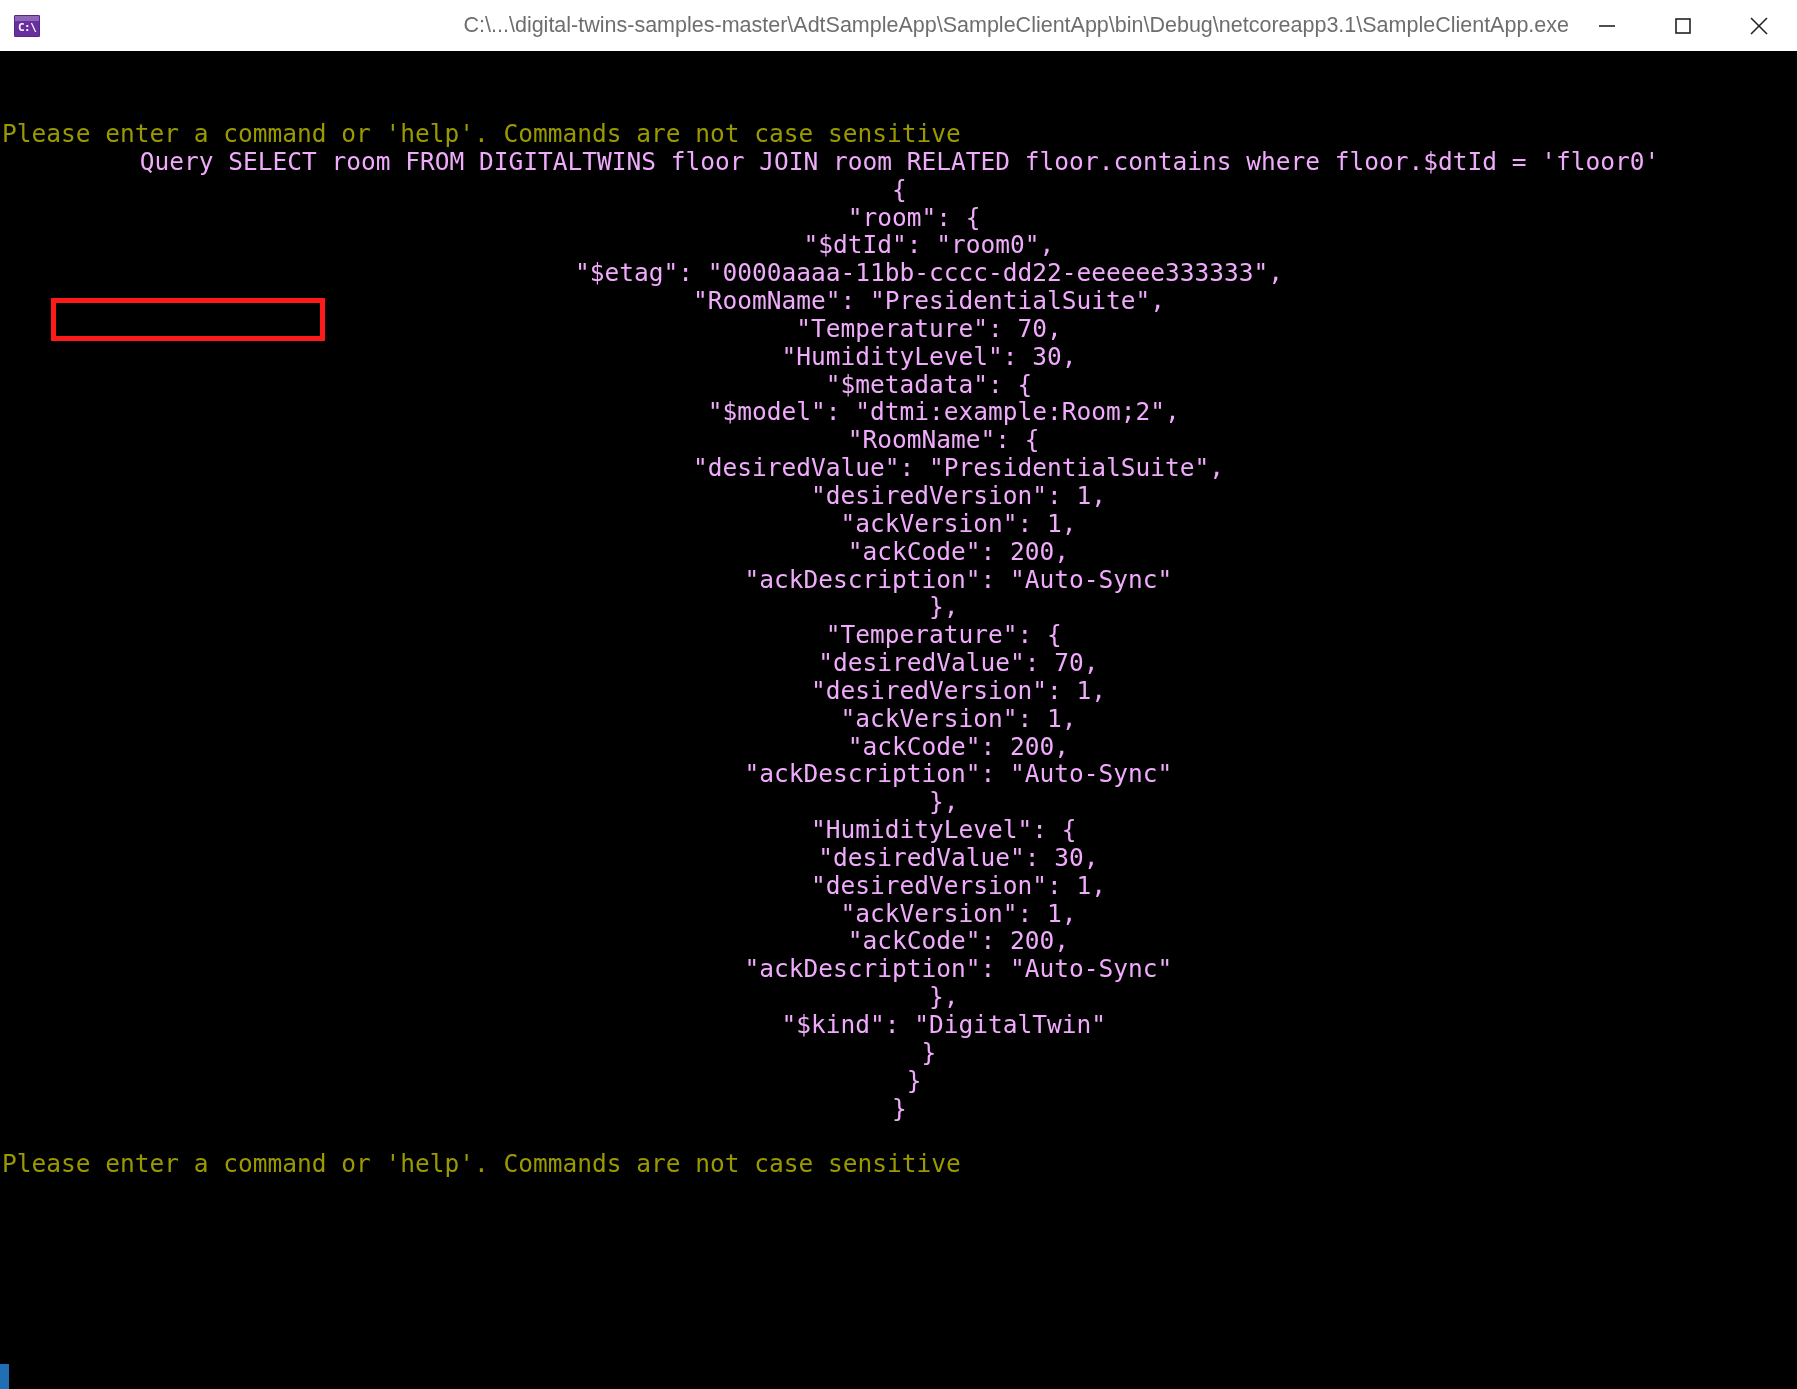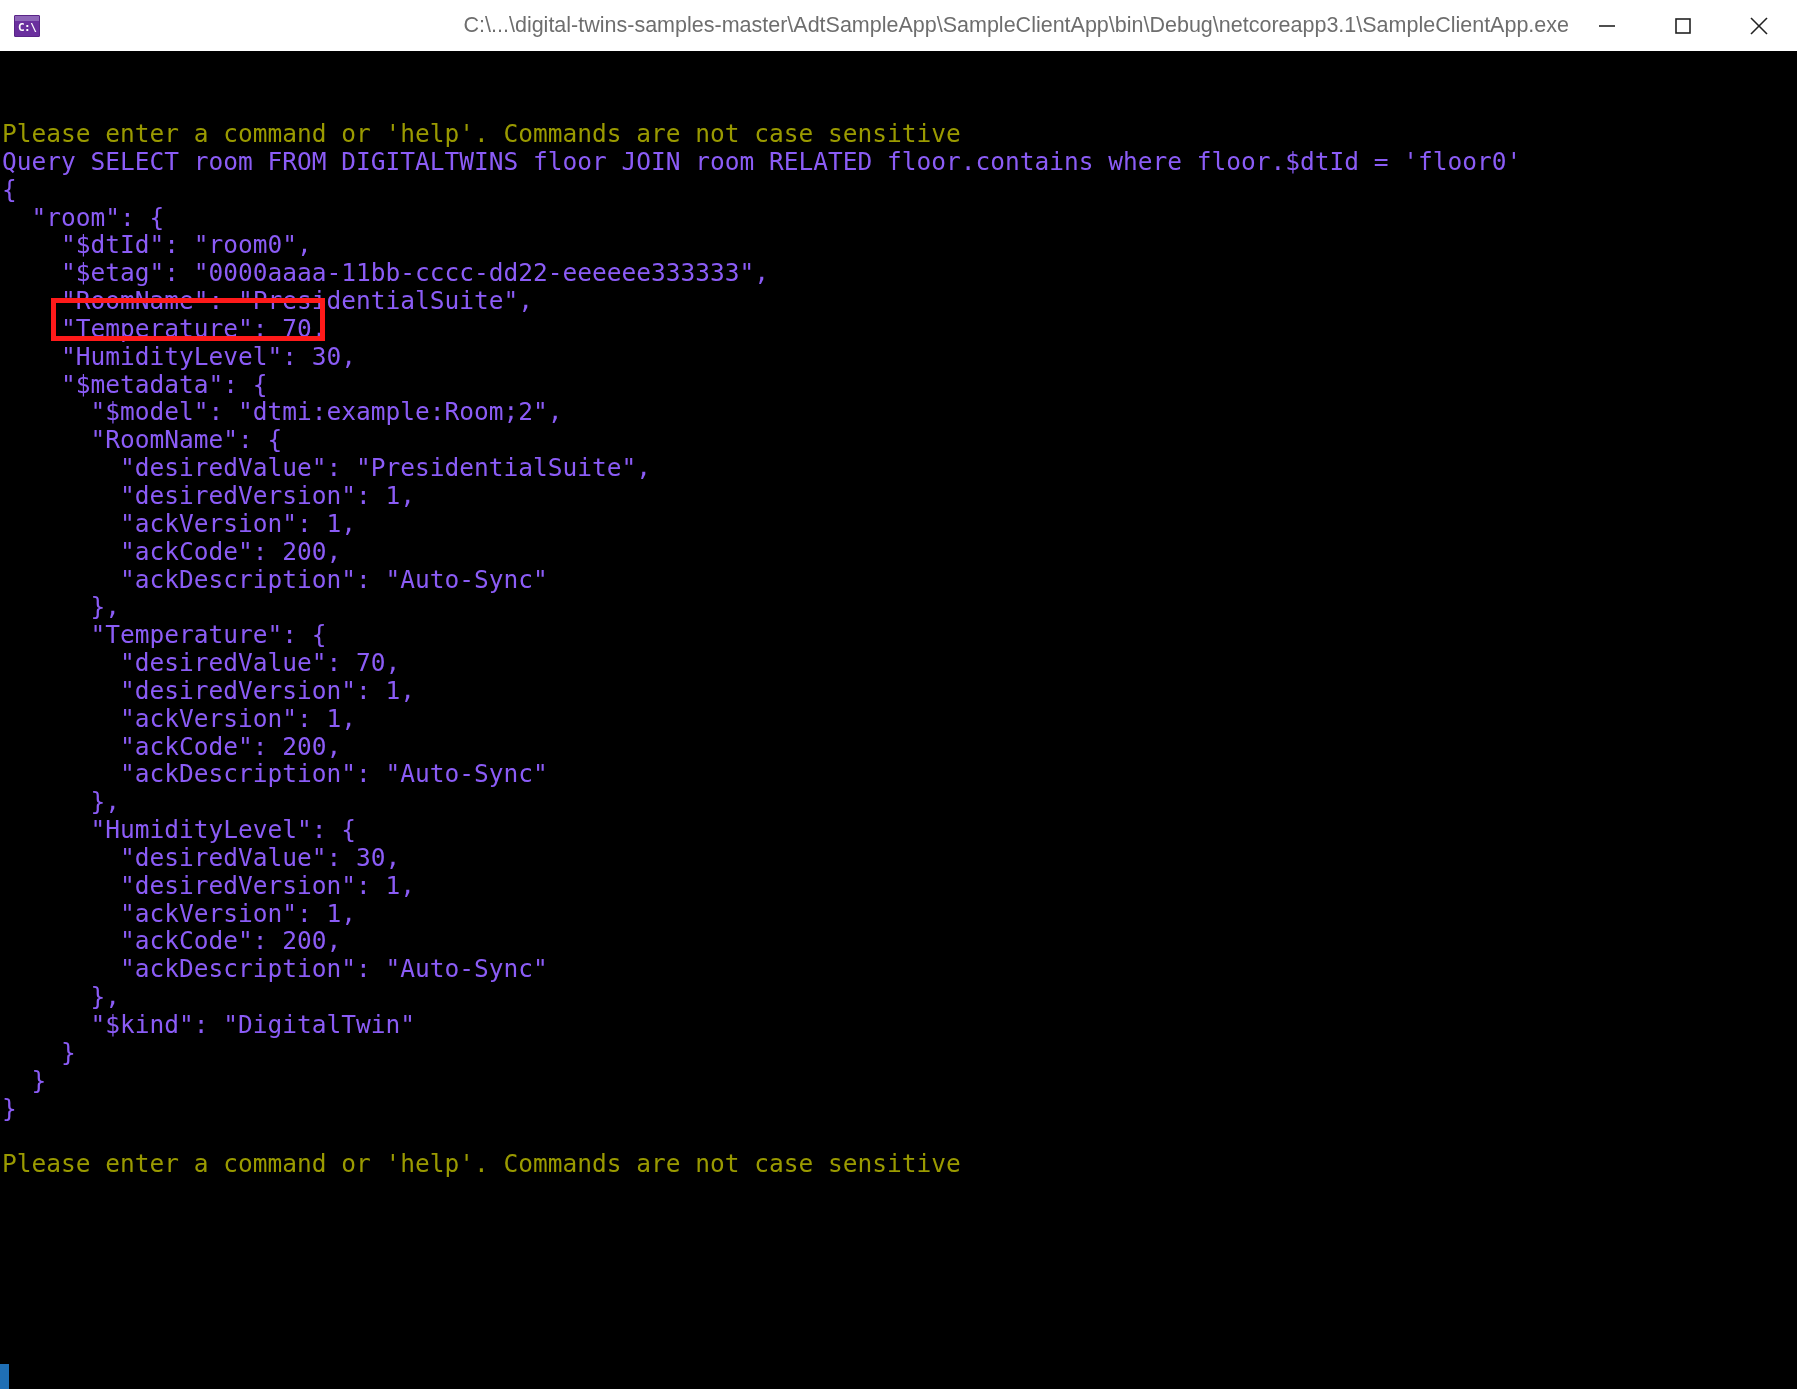--- a/index.html
+++ b/index.html
@@ -98,21 +98,21 @@
   .line {
     font-family: "DejaVu Sans Mono", "Liberation Mono", monospace;
     font-size: 24.5px;
     line-height: 27.85px;
     height: 27.85px;
     white-space: pre;
     color: #cccccc;
     letter-spacing: 0px;
     padding-left: 2px;
   }
-  .c-white  { color: #8b5cf6; }
+  .c-white  { color: #f0abfc; text-align: center; }
   .c-yellow { color: #9a9a00; }
 
   
   .annot-box {
     position: absolute;
     left: 51px;
     top: 247px;
     width: 274px;
     height: 43px;
     border: 5px solid #ff1a1a;

